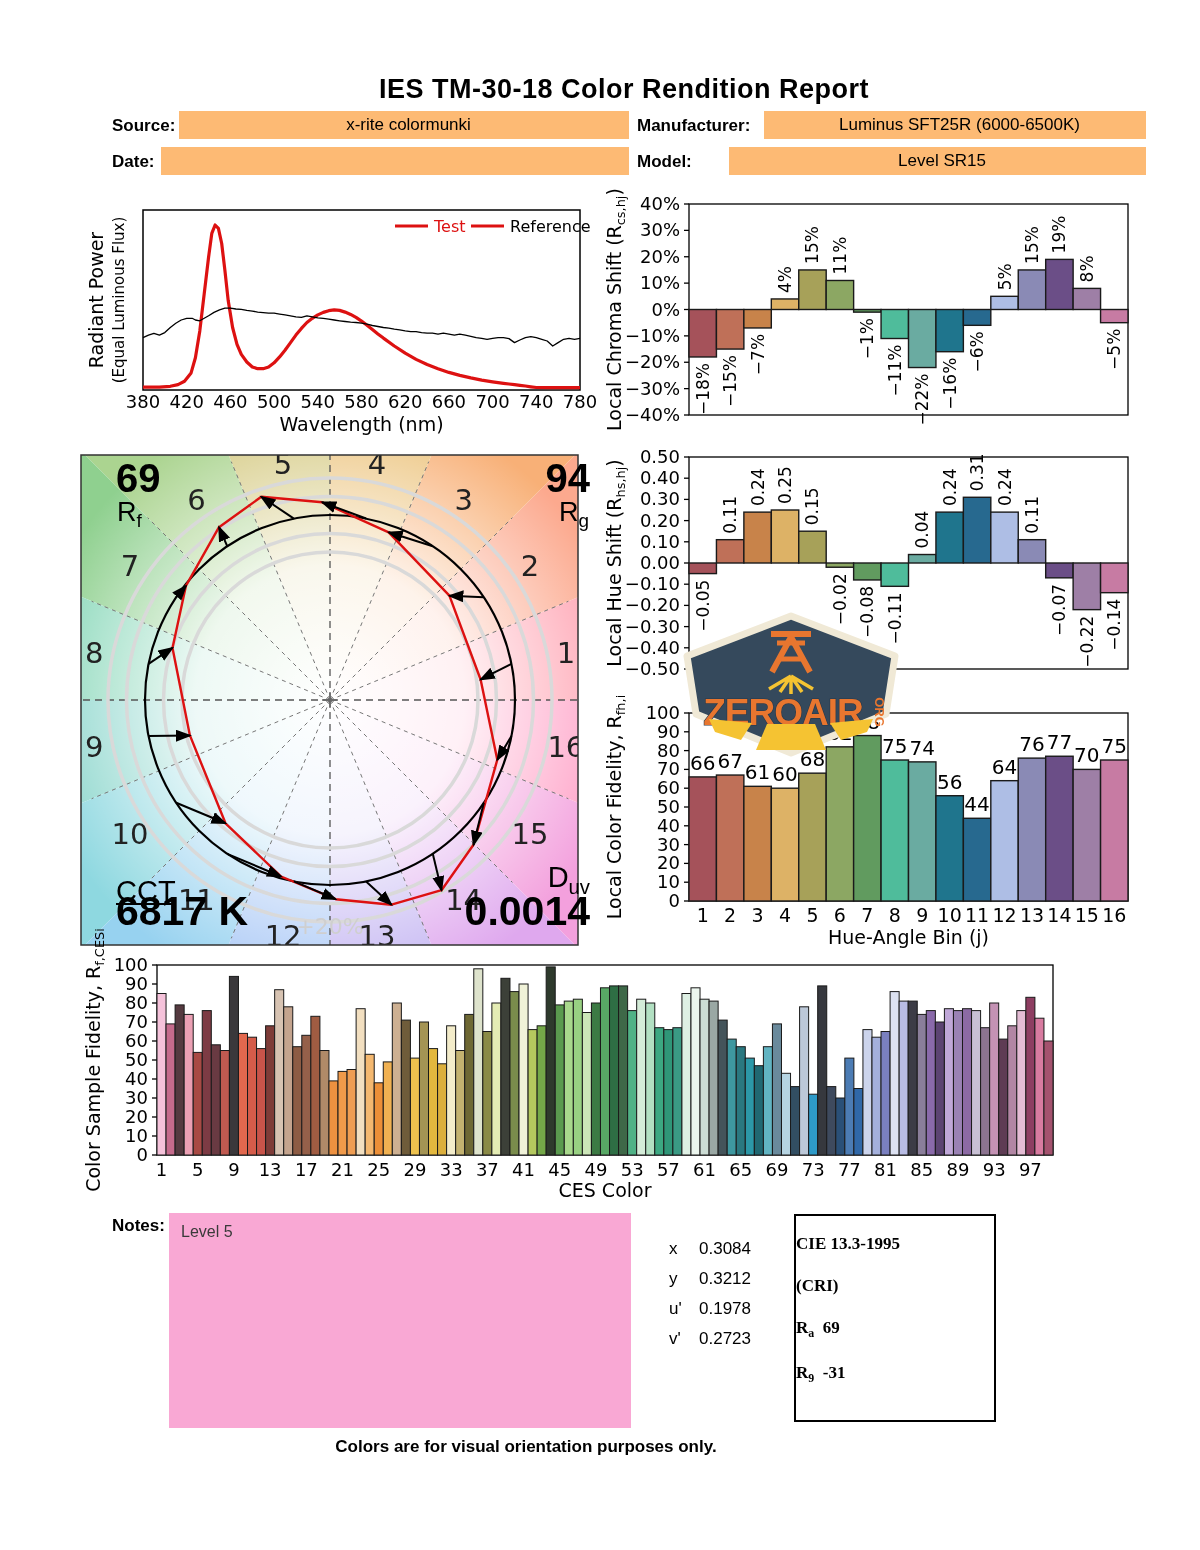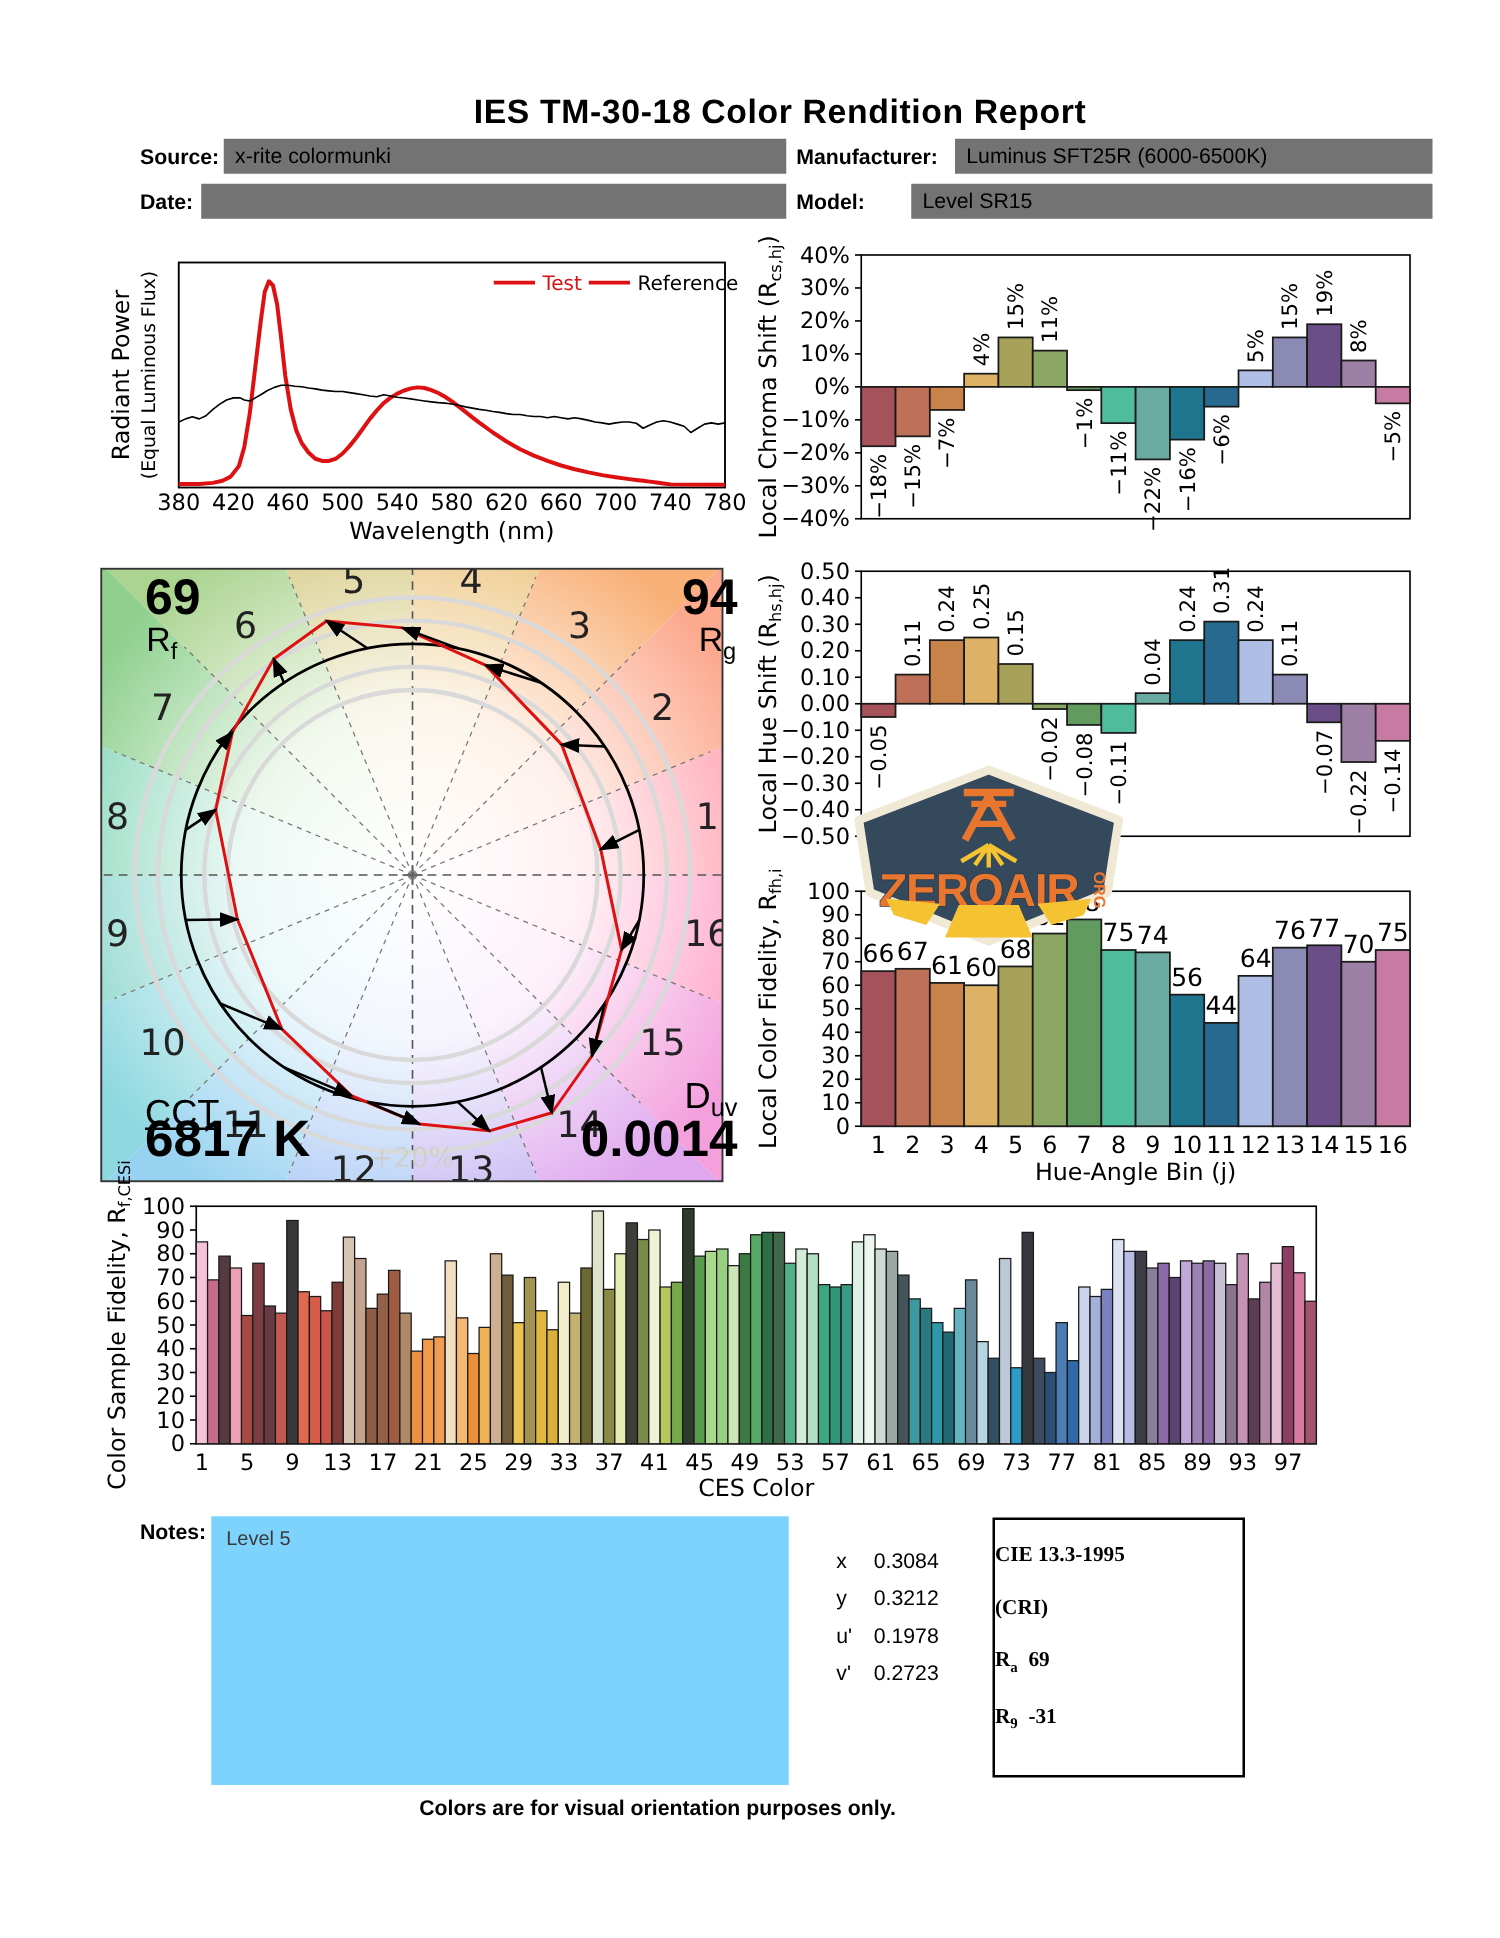--- a/index.html
+++ b/index.html
@@ -1,27 +1,27 @@
 <!DOCTYPE html>
 <html><head>
 <meta charset="utf-8">
 <style>
   html,body{margin:0;padding:0;background:#fff;}
   body{width:1200px;height:1550px;position:relative;font-family:"Liberation Sans",sans-serif;color:#000;}
   .abs{position:absolute;margin-left:24px;}
   .title{top:74px;left:0;width:1200px;text-align:center;font-size:27px;font-weight:bold;letter-spacing:0.5px;font-family:"Liberation Sans",sans-serif;}
   .flabel{font-size:17px;font-weight:bold;}
-  .fbox{background:#737373;height:28px;line-height:28px;font-size:17px;padding-left:9px;box-sizing:border-box;}
+  .fbox{background:#fdba74;height:28px;line-height:28px;font-size:17px;padding-left:9px;box-sizing:border-box;text-align:center;}
   #charts{position:absolute;top:0;left:0;}
   .cvg-big{font-size:40px;font-weight:bold;line-height:40px;}
   .cvg-med{font-size:27px;line-height:26px;}
   .cvg-cct1{font-size:29px;line-height:30px;}
   .cvg-cct2{font-size:41px;font-weight:bold;line-height:36px;}
   .notes-label{font-size:17px;font-weight:bold;}
-  .notes-box{background:#7dd3fc;width:462px;height:215px;box-sizing:border-box;padding:10px 12px;font-size:16px;color:#3a3a3a;}
+  .notes-box{background:#f9a8d4;width:462px;height:215px;box-sizing:border-box;padding:10px 12px;font-size:16px;color:#3a3a3a;}
   .coord-row{font-size:17px;font-weight:normal;}
   .coord-row .cl{display:inline-block;width:30px;}
   .cri-box{width:202px;height:208px;border:2px solid #000;box-sizing:border-box;text-align:left;font-weight:bold;font-size:17px;padding-top:18px;font-family:Liberation Serif, serif;}
   .cri-box .r{margin-top:22px;}
   sub{font-size:70%;}
   .footer{left:0;width:1004px;text-align:center;font-weight:bold;font-size:17px;}
 </style>
 </head>
 <body>
 

